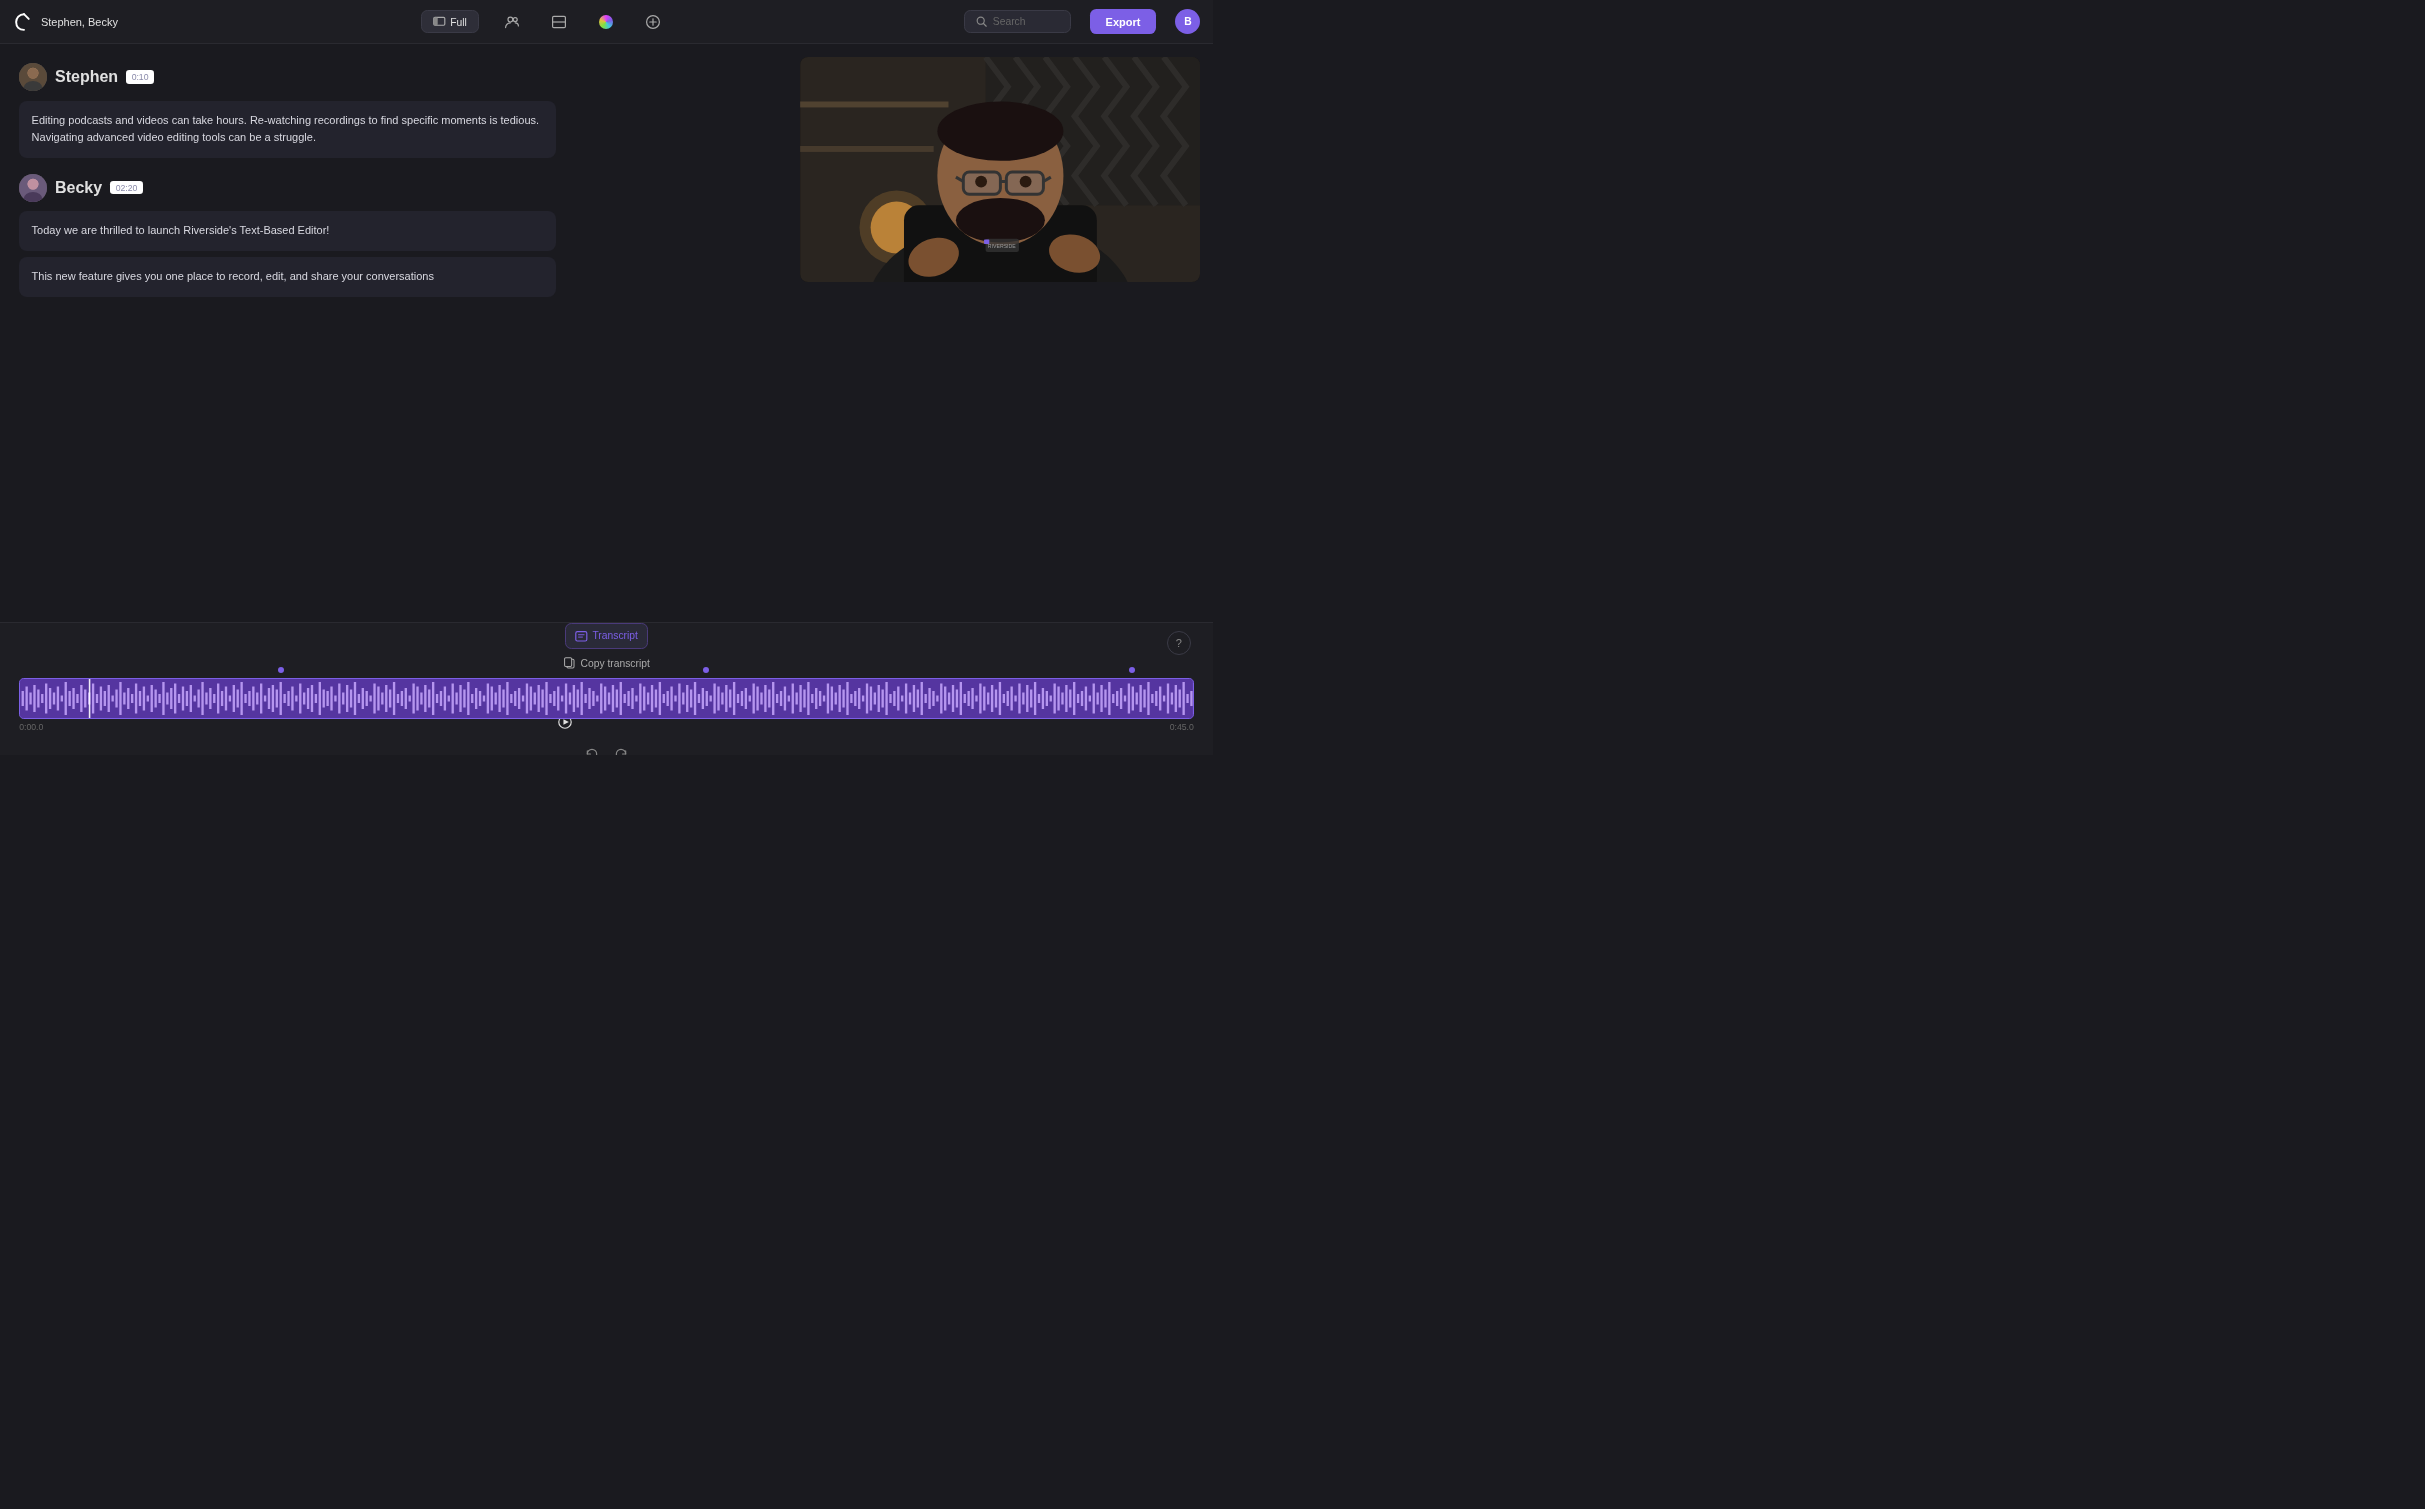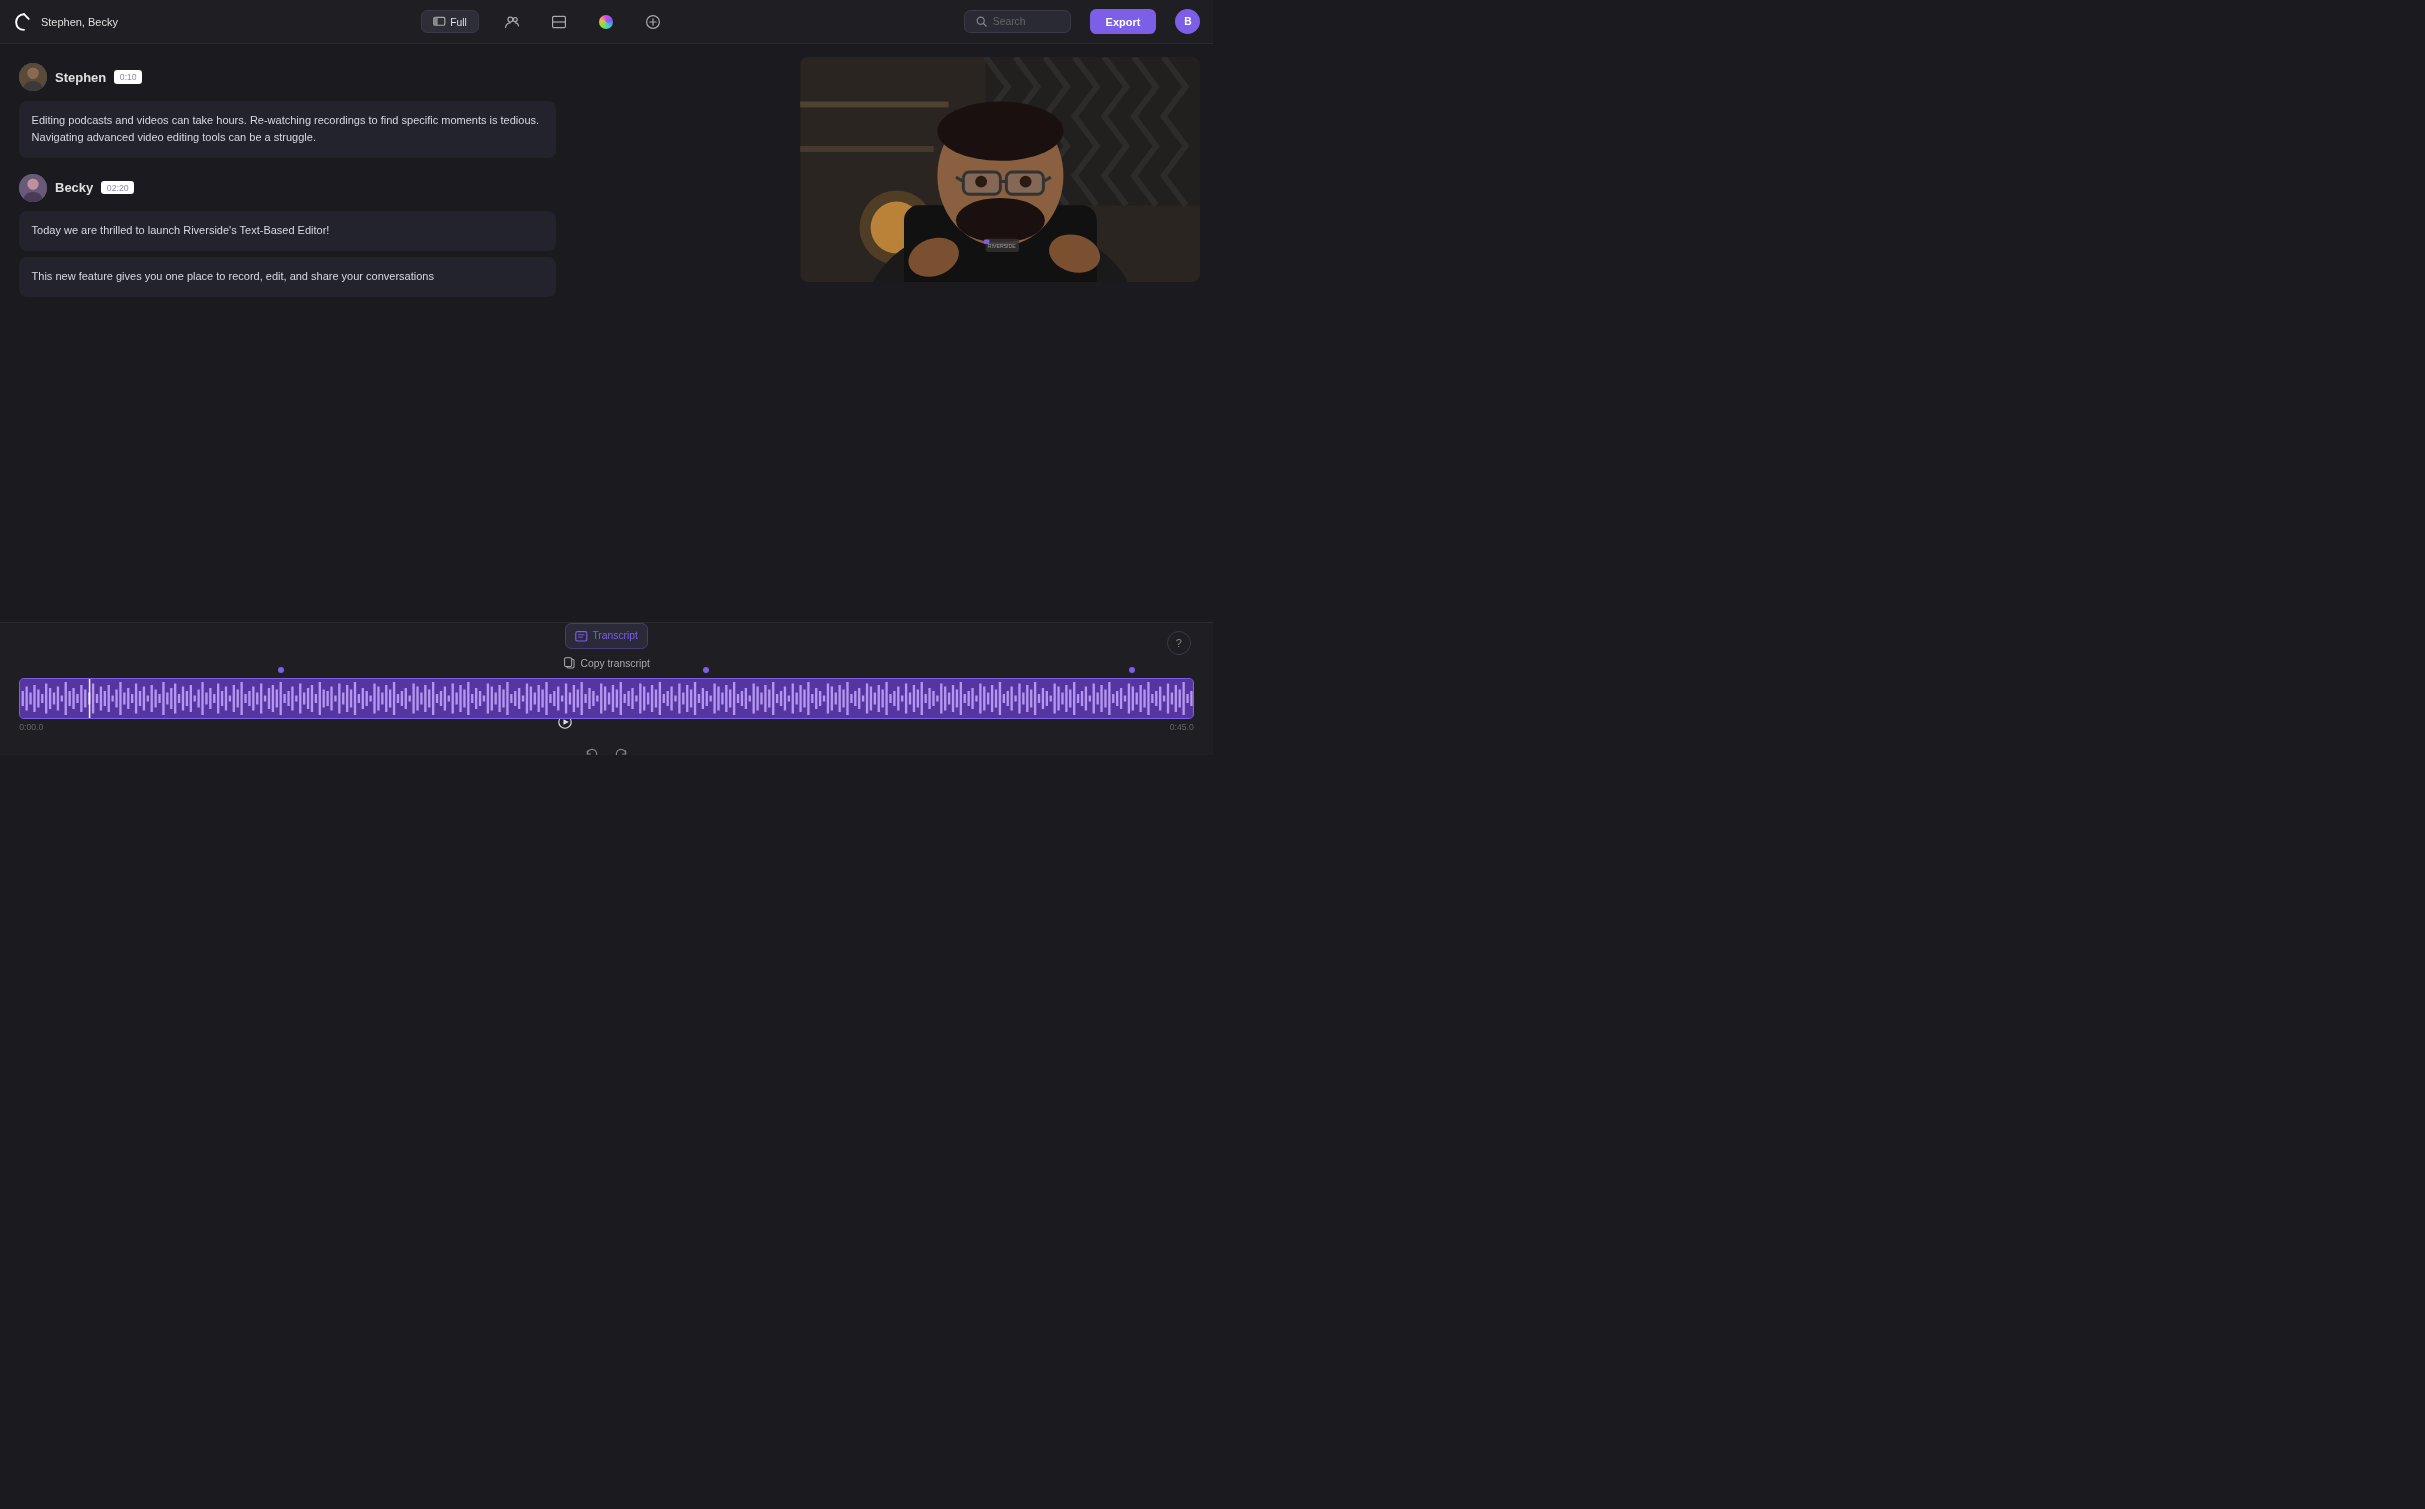--- a/index.html
+++ b/index.html
@@ -128,21 +128,21 @@
     .speaker-avatar {
       width: 28px;
       height: 28px;
       border-radius: 50%;
       background: #555;
       overflow: hidden;
       flex-shrink: 0;
     }
     .speaker-avatar svg { width: 100%; height: 100%; }
     .speaker-name {
-      font-size: 13px;
+      font-size: 16px;
       font-weight: 600;
       color: #e0e0e0;
     }
     .speaker-time {
       background: #ffffff;
       border-radius: 3.2px;
       padding: 1.6px 5.5px;
       font-size: 8.7px;
       color: #8a8aaa;
       font-weight: 500;

